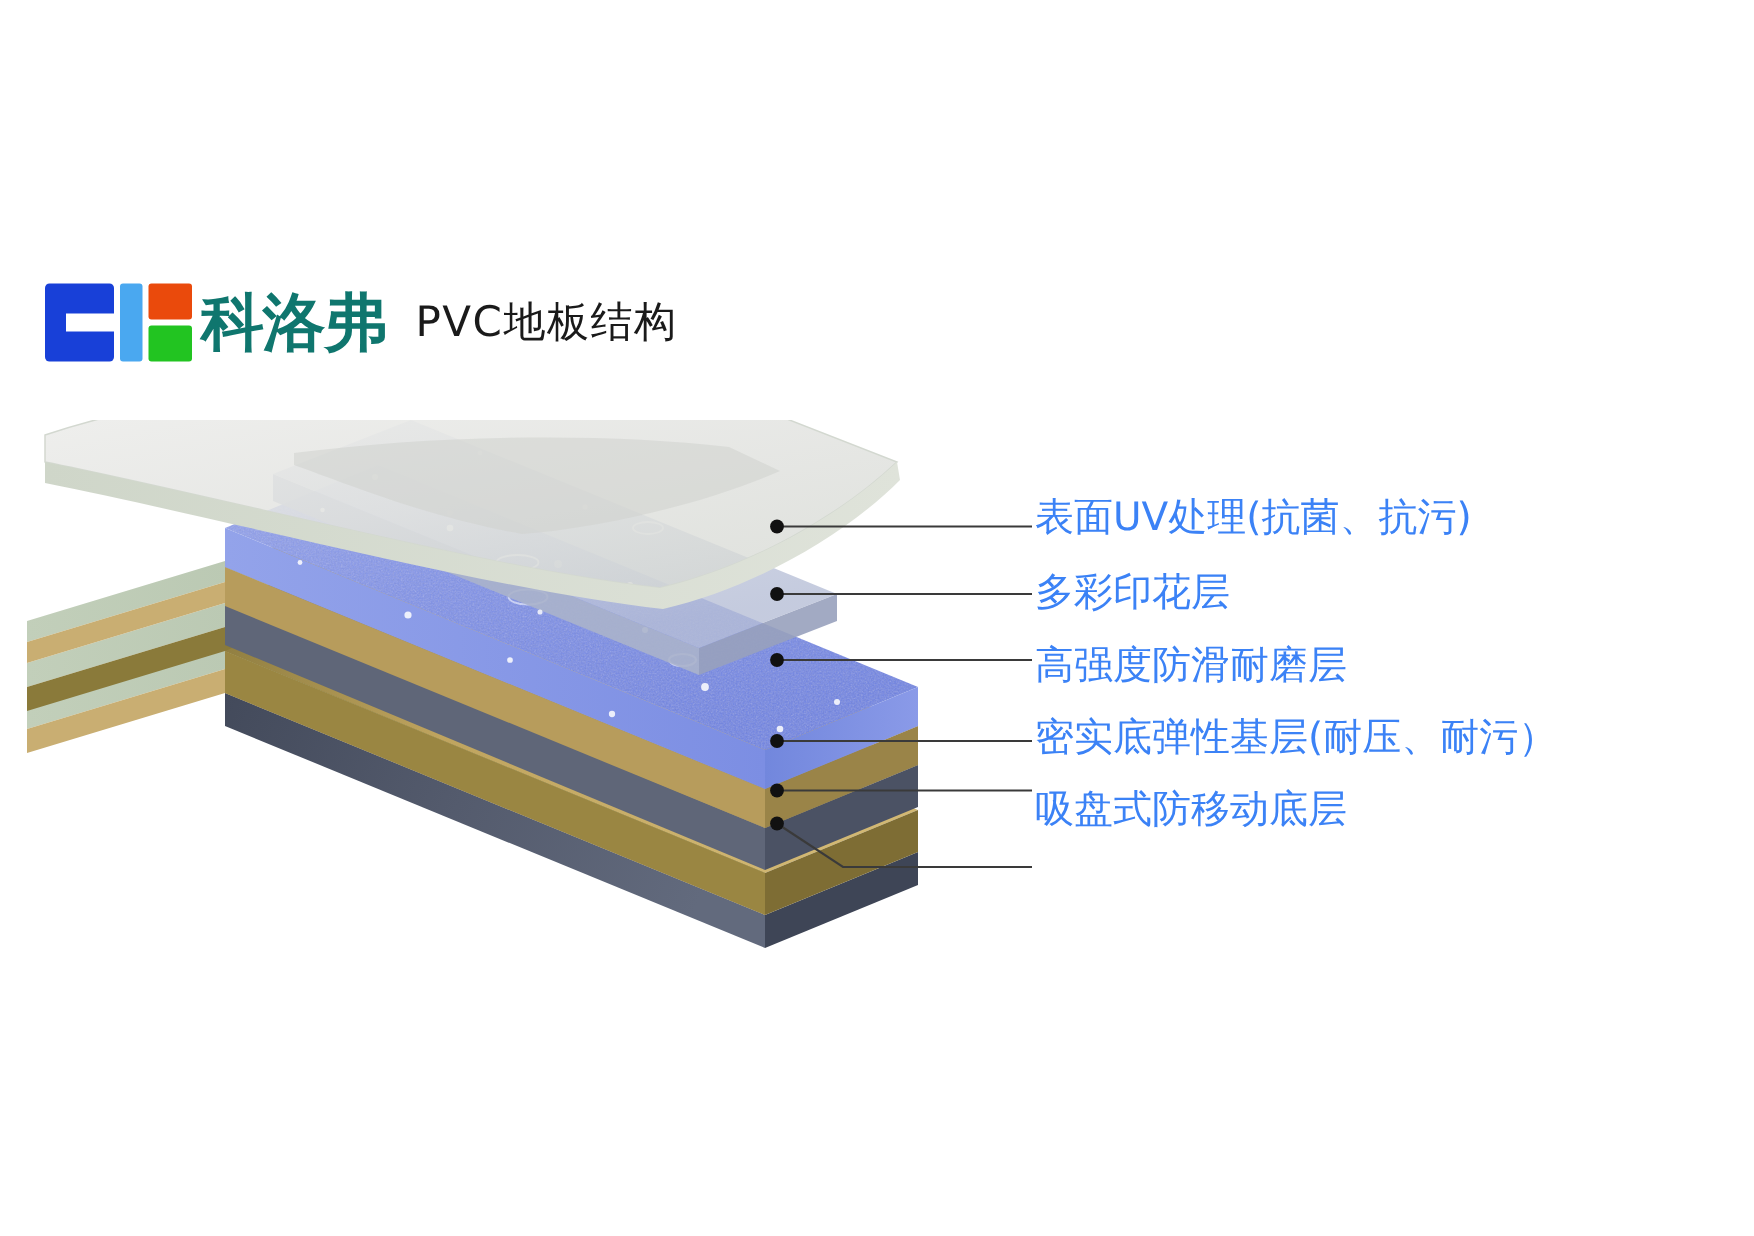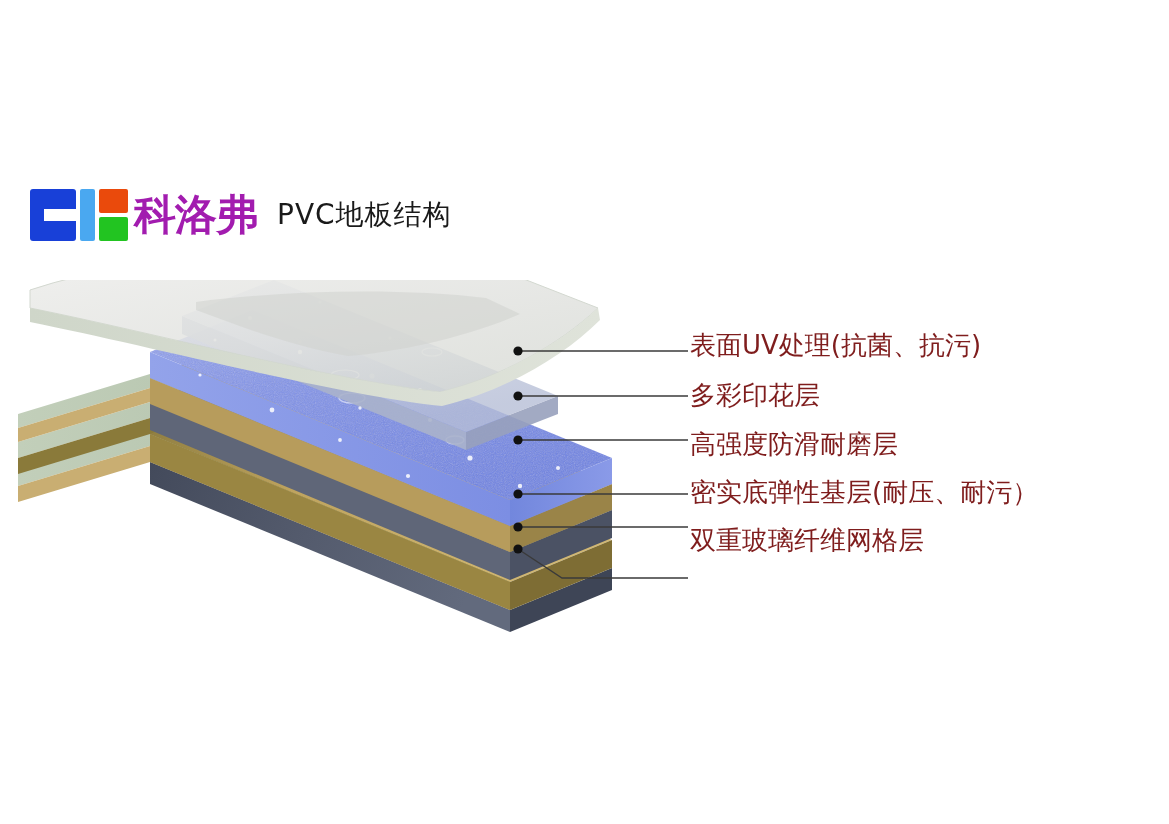--- a/index.html
+++ b/index.html
@@ -14,38 +14,38 @@
   
   .header{position:absolute;left:30px;top:185px;height:60px;display:flex;align-items:center;}
   .logo-mark{width:98px;height:52px;position:relative;flex:0 0 auto;}
   .lg-c{position:absolute;left:0;top:0;width:46px;height:52px;background:#1840d8;border-radius:3px;}
   .lg-c-notch{position:absolute;left:14px;top:20px;width:32px;height:12px;background:#ffffff;}
   .lg-bar{position:absolute;left:50px;top:0;width:15px;height:52px;background:#4aa8f0;border-radius:2px;}
   .lg-sq-o{position:absolute;left:69px;top:0;width:29px;height:24px;background:#ea4a0c;border-radius:2px;}
   .lg-sq-g{position:absolute;left:69px;top:28px;width:29px;height:24px;background:#22c421;border-radius:2px;}
   .logo-word{
     font-family:"DejaVu Sans","Liberation Sans",sans-serif;
-    font-size:42px;font-weight:bold;color:#a21caf;letter-spacing:-1px;
+    font-size:42px;font-weight:bold;color:#0f766e;letter-spacing:-1px;
     margin-left:6px;line-height:1;
   }
   .title-text{
     font-family:"DejaVu Sans","Liberation Sans",sans-serif;
     font-size:28px;color:#1a1a1a;margin-left:20px;line-height:1;letter-spacing:1px;
   }
 
   
   .diagram{position:absolute;left:0;top:280px;width:720px;height:400px;}
   .diagram svg{display:block;}
 
   
   .callouts{position:absolute;left:690px;top:322px;width:470px;}
   .callout-row{height:46px;display:flex;align-items:center;}
   .callout-label{
     font-family:"DejaVu Sans","Liberation Sans",sans-serif;
-    font-size:26px;color:#7f1d1d;white-space:nowrap;line-height:1;
+    font-size:26px;color:#3b82f6;white-space:nowrap;line-height:1;
   }
   .leaders{position:absolute;left:0;top:0;width:1169px;height:824px;pointer-events:none;}
 </style>
 </head>
 <body>
 
 <div id="stage">
 
   <div class="header">
     <div class="logo-mark">
@@ -253,17 +253,17 @@
     <div class="callout-row" style="height:54px">
       <span class="callout-label">多彩印花层</span>
     </div>
     <div class="callout-row" style="height:44px">
       <span class="callout-label">高强度防滑耐磨层</span>
     </div>
     <div class="callout-row" style="height:51px">
       <span class="callout-label">密实底弹性基层(耐压、耐污）</span>
     </div>
     <div class="callout-row" style="height:46px">
-      <span class="callout-label">双重玻璃纤维网格层</span>
+      <span class="callout-label">吸盘式防移动底层</span>
     </div>
   </div>
 
 </div>
 
 </body></html>

